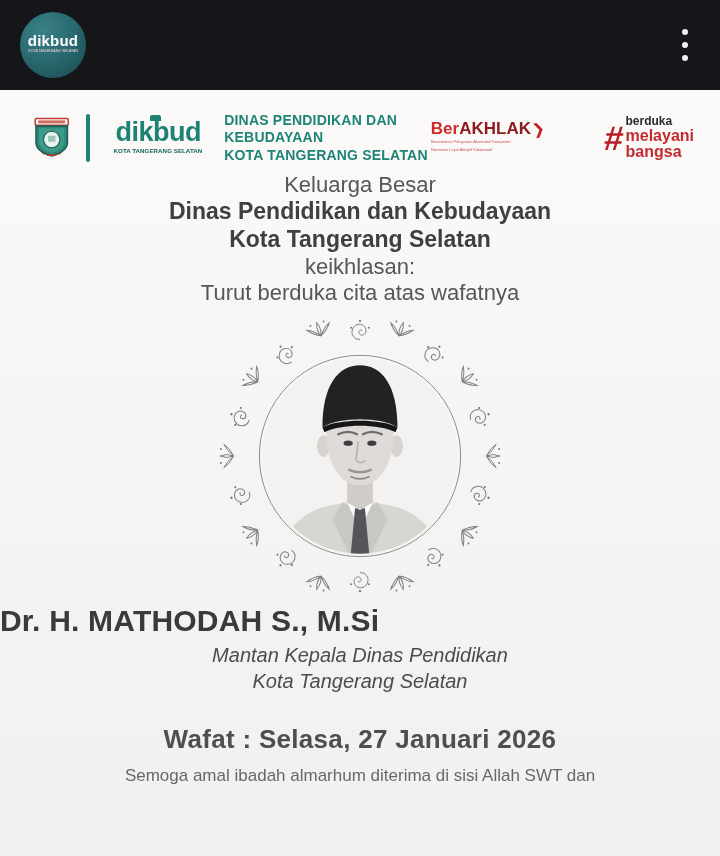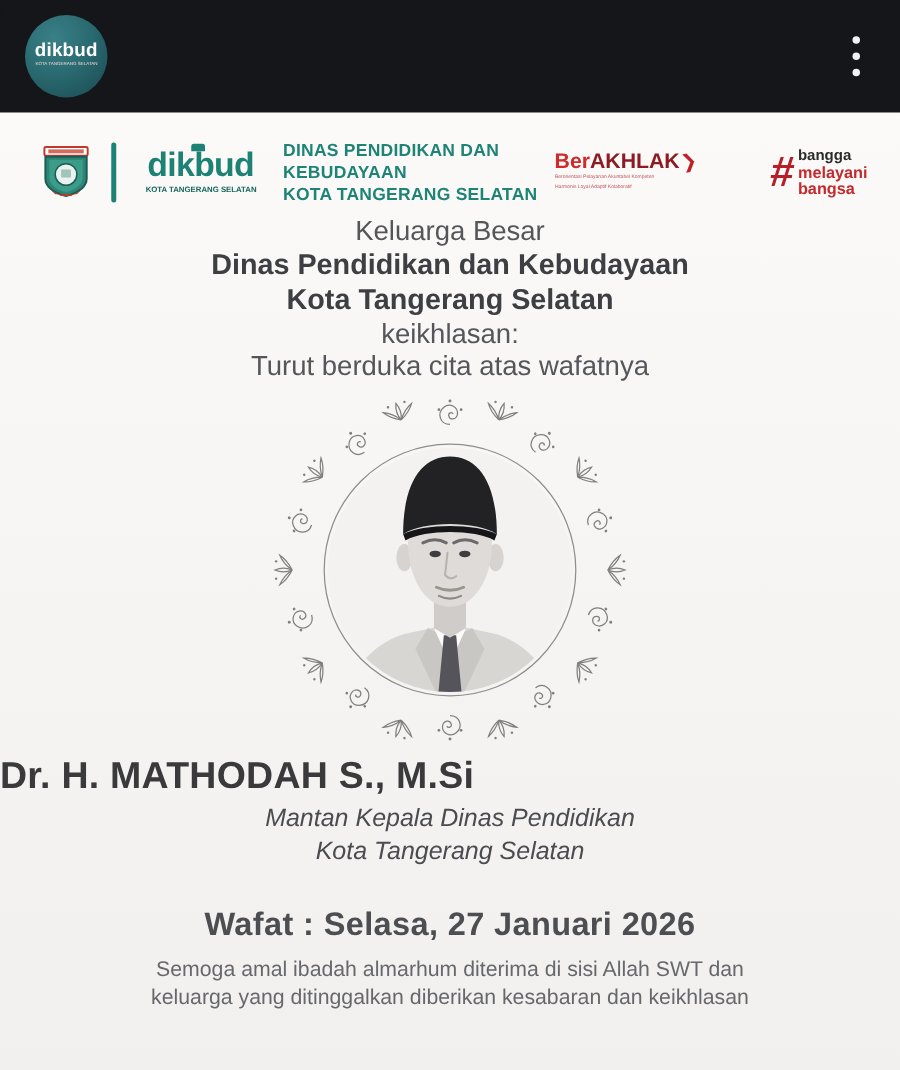--- a/index.html
+++ b/index.html
@@ -40,21 +40,21 @@
   .berakhlak{display:flex;flex-direction:column;align-items:flex-start;margin-right:14px;}
   .berakhlak .word{font-size:17px;font-weight:800;line-height:1;white-space:nowrap;}
   .berakhlak .word .ber{color:#d02a2a;}
   .berakhlak .word .akhlak{color:#8c1c22;}
   .berakhlak .swoosh{color:#c22127;font-weight:800;font-size:15px;transform:rotate(-12deg);display:inline-block;margin-left:1px;}
   .berakhlak .tag{color:#c4555a;font-size:8px;transform:scale(.5);transform-origin:left top;white-space:nowrap;line-height:1.25;margin-top:2px;}
   .bangga{display:flex;align-items:center;}
   .bangga .hash{color:#b61f27;font-weight:800;font-size:34px;font-style:italic;line-height:.9;margin-right:3px;transform:skewX(-6deg);}
   .bangga .col{display:flex;flex-direction:column;line-height:1.05;}
   .bangga .l1{color:#2b2b2b;font-weight:800;font-size:12px;}
-  .bangga .l2,.bangga .l3{color:#c4292e;font-weight:800;font-size:13px;}
+  .bangga .l2,.bangga .l3{color:#c4292e;font-weight:800;font-size:16px;}
   
   .arabic{
     text-align:center;direction:rtl;font-family:"DejaVu Sans",sans-serif;
     font-size:43px;color:#383c42;margin-top:10px;line-height:1.35;font-weight:bold;
   }
   .intro{ text-align:center;margin-top:6px;color:#55565a;font-size:22px;line-height:1.2;}
   .intro .b{font-weight:700;color:#3e3f43;font-size:23px;}
   .portrait-wrap{width:296px;height:296px;margin:2px auto 0;}
   .name{font-size:30px;font-weight:800;color:#3a3a3c;margin-top:0;letter-spacing:.2px;}
   .titles{text-align:center;font-style:italic;font-size:20px;color:#4b4c50;line-height:1.28;margin-top:5px;}
@@ -103,21 +103,21 @@
     <div class="berakhlak">
       <span class="word">
         <span class="ber">Ber</span><span class="akhlak">AKHLAK</span><span class="swoosh">❯</span>
       </span>
       <span class="tag">Berorientasi Pelayanan Akuntabel Kompeten</span>
       <span class="tag" style="margin-top:-2px">Harmonis Loyal Adaptif Kolaboratif</span>
     </div>
     <div class="bangga">
       <span class="hash">#</span>
       <span class="col">
-        <span class="l1">bangga</span>
+        <span class="l1">berduka</span>
         <span class="l2">melayani</span>
         <span class="l3">bangsa</span>
       </span>
     </div>
   </div>
 
 
   <div class="intro">
     <div>Keluarga Besar</div>
     <div class="b">Dinas Pendidikan dan Kebudayaan</div>
@@ -202,15 +202,14 @@
   </div>
 
   <div class="name">Dr. H. MATHODAH S., M.Si</div>
   <div class="titles">
     <div>Mantan Kepala Dinas Pendidikan</div>
     <div>Kota Tangerang Selatan</div>
   </div>
   <div class="death">Wafat : Selasa, 27 Januari 2026</div>
   <div class="prayer">
     <div>Semoga amal ibadah almarhum diterima di sisi Allah SWT dan</div>
-    <div>keluarga yang ditinggalkan diberikan kesabaran dan keikhlasan</div>
   </div>
 </div>
 
 </body></html>

